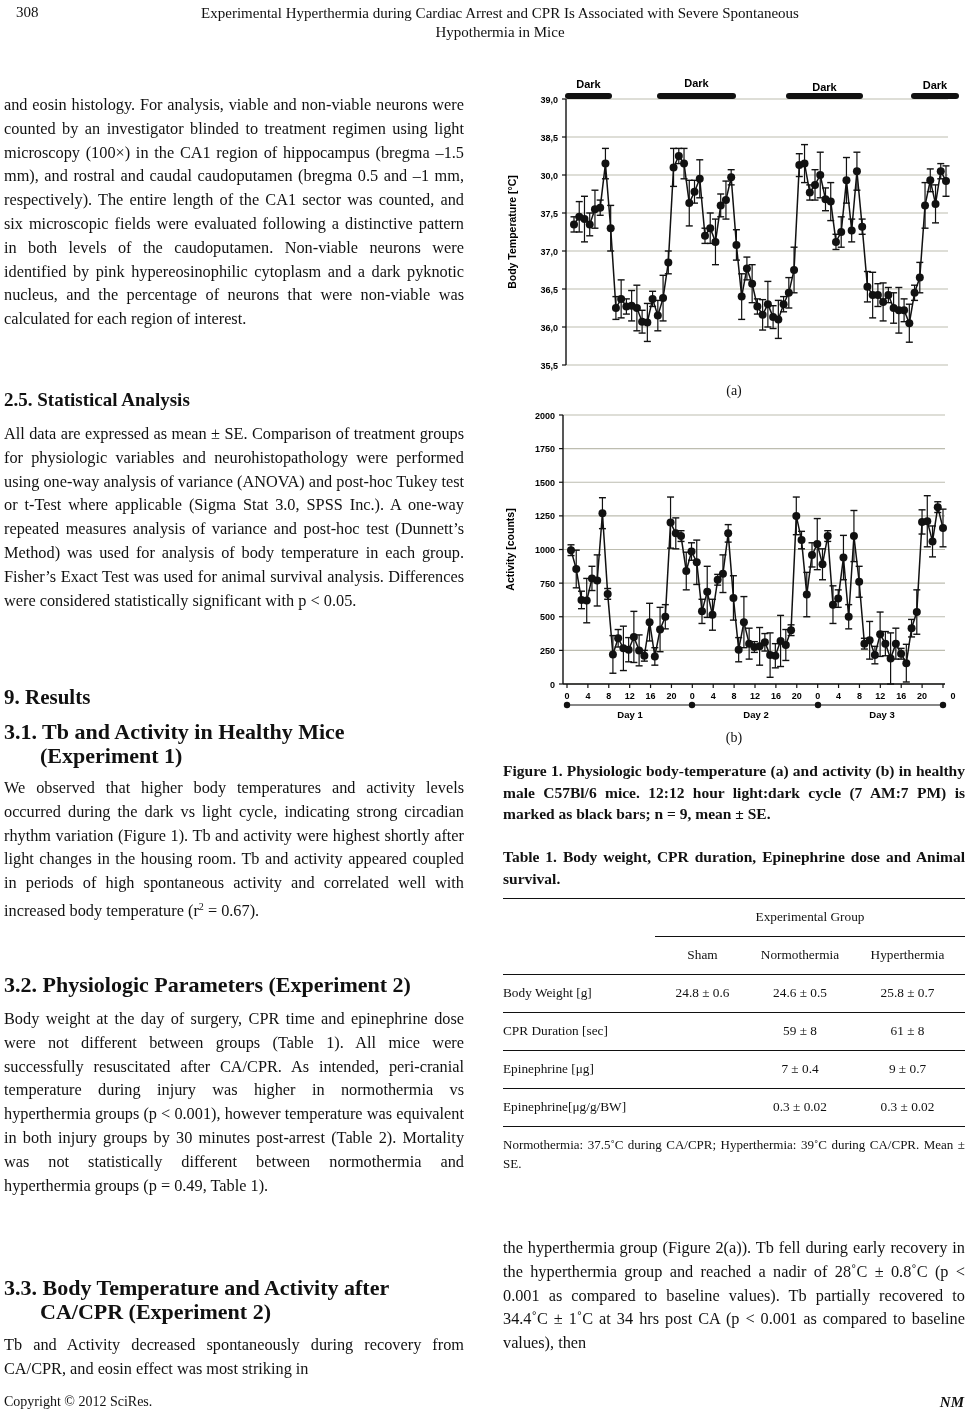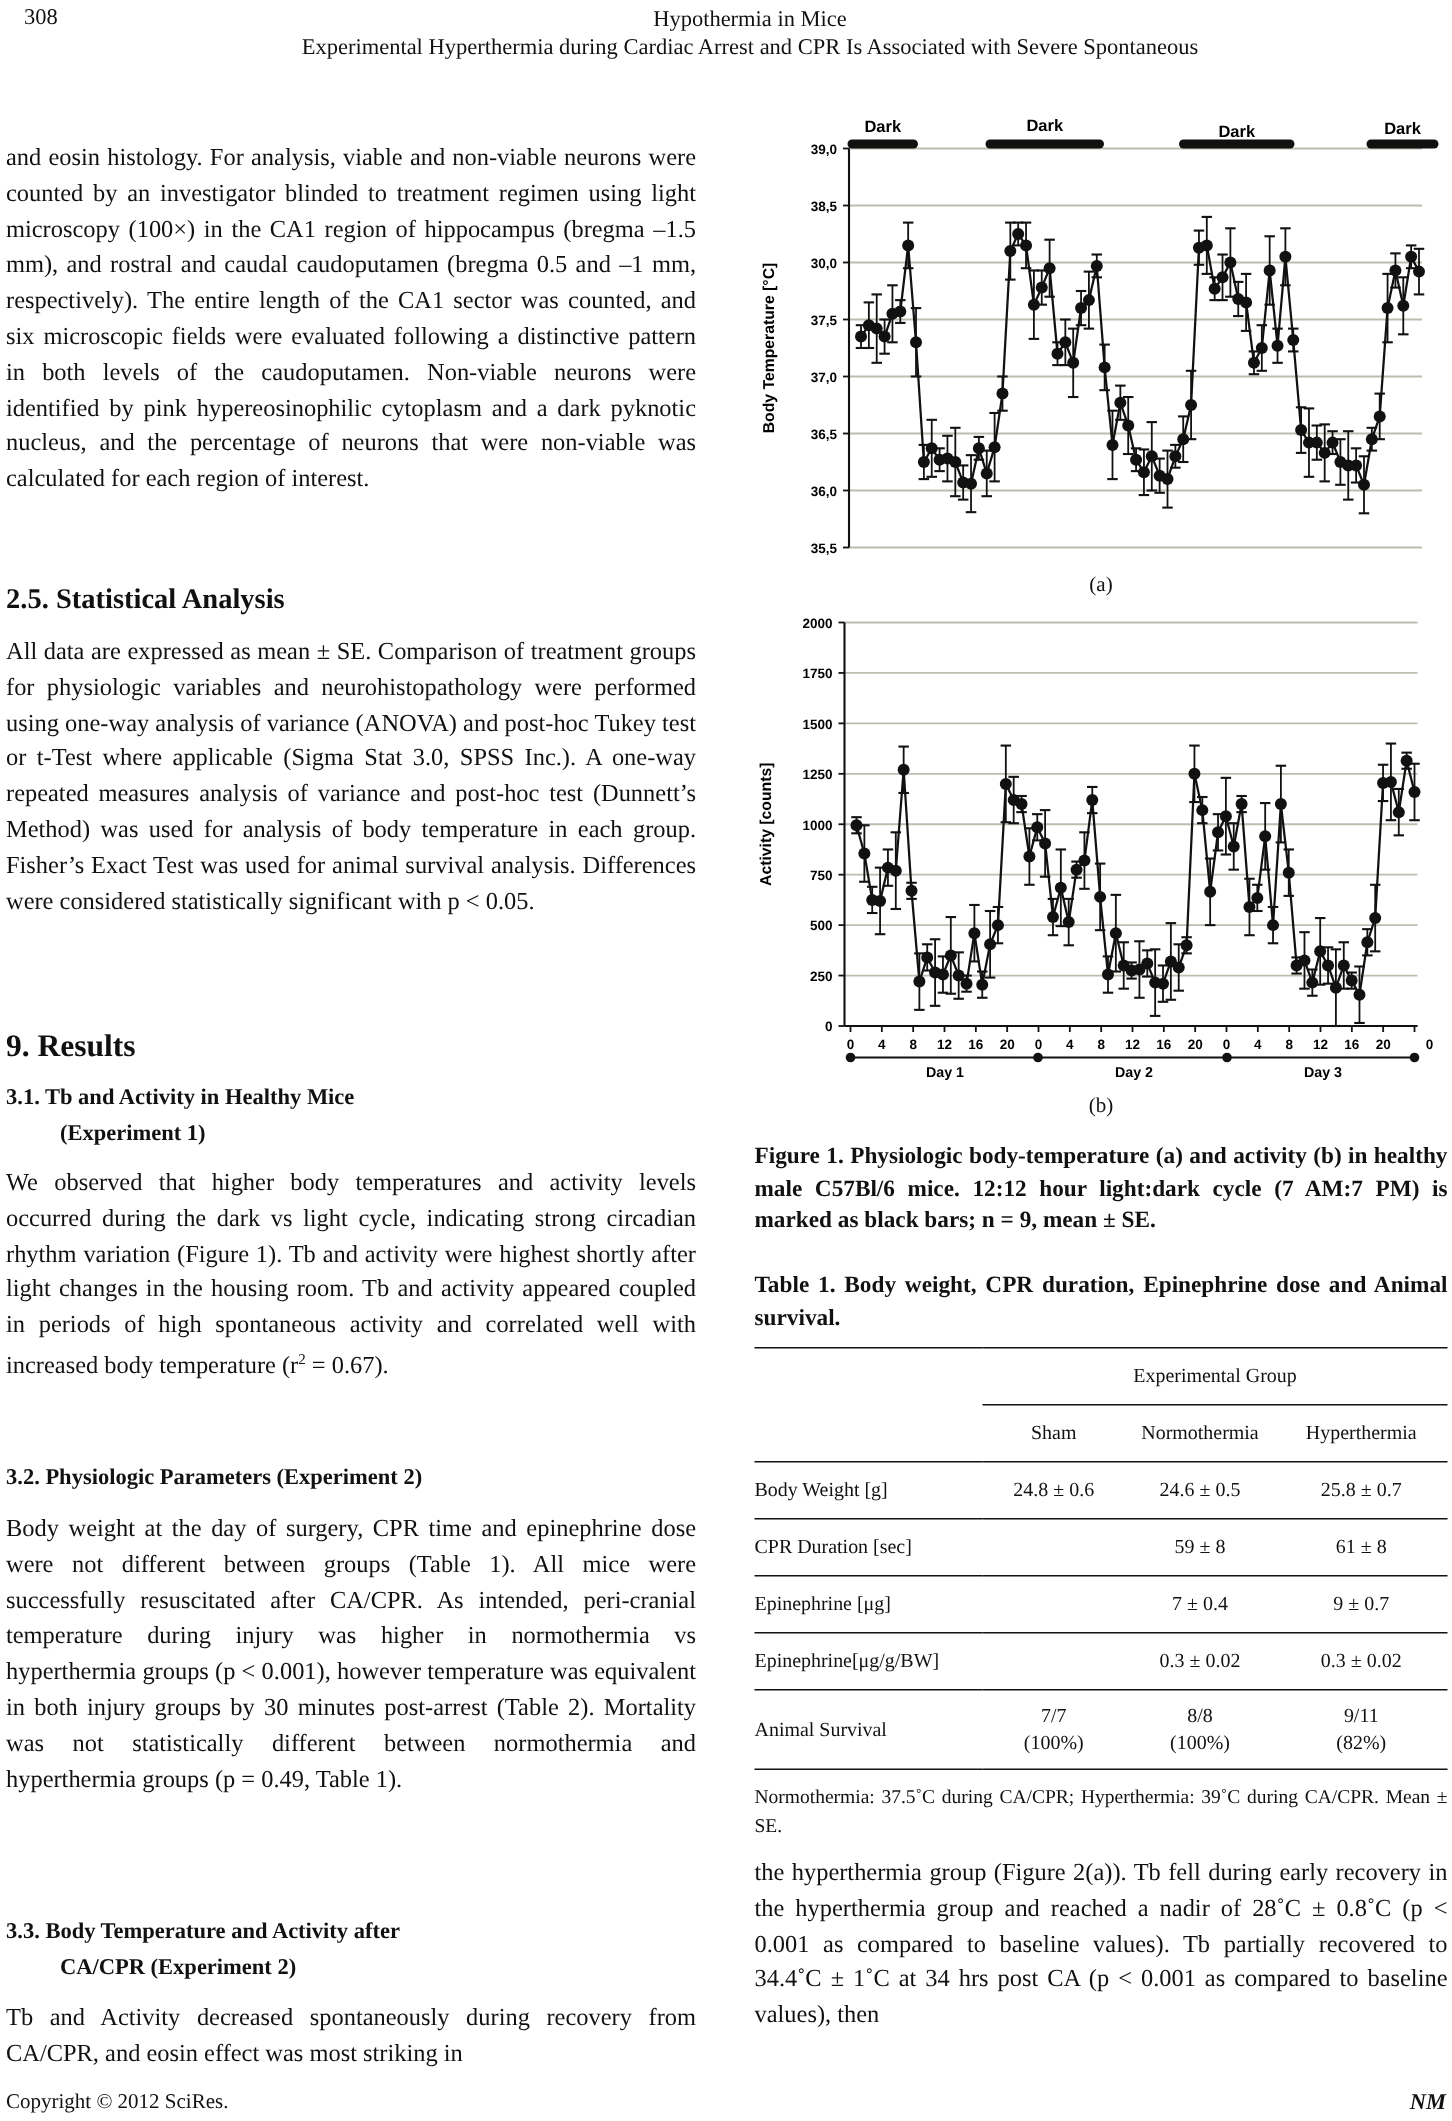--- a/index.html
+++ b/index.html
@@ -5,41 +5,41 @@
   html, body { margin:0; padding:0; background:#fff; }
   body { width:968px; height:1414px; position:relative; overflow:hidden; font-family:"Liberation Serif", serif; color:#111; }
   .abs { position:absolute; }
   .hdr-num { left:16px; top:4px; font-size:15px; }
   .hdr-title { left:80px; width:840px; top:4px; font-size:15px; text-align:center; line-height:19px; }
   .col { position:absolute; font-size:16.3px; line-height:23.8px; text-align:justify; }
   .col p { margin:0; text-align:justify; }
   .left { left:4px; width:460px; }
   .right { left:503px; width:462px; }
   h2.sec { font-size:19px; font-weight:bold; margin:0; line-height:24px; }
-  h3.sub { font-size:15px; font-weight:bold; margin:0; line-height:24px; }
+  h3.sub { font-size:22px; font-weight:bold; margin:0; line-height:24px; }
   h3.sub .indent { display:block; padding-left:36px; }
   b { font-weight:normal; }
   .chart-svg text { font-family:"Liberation Sans", sans-serif; }
   .cap { font-size:14px; text-align:center; }
   .figcap { font-size:15.5px; font-weight:bold; line-height:21.5px; text-align:justify; }
   table.t1 { border-collapse:collapse; width:462px; font-size:13.3px; }
   table.t1 td { padding:0; height:37px; text-align:center; vertical-align:middle; }
   table.t1 td.lbl { text-align:left; }
   .t1-wrap { position:absolute; left:503px; top:898px; width:462px; }
   .tnote { font-size:13px; line-height:19px; text-align:justify; }
   .footer-left { left:4px; top:1394px; font-size:14px; }
   .footer-right { right:4px; top:1394px; font-size:15px; font-weight:bold; font-style:italic; }
 </style>
 </head>
 <body>
 
 <div class="abs hdr-num">308</div>
 <div class="abs hdr-title">
+  <div>Experimental Hyperthermia during Cardiac Arrest and CPR Is Associated with Severe Spontaneous</div>
   <div>Hypothermia in Mice</div>
-  <div>Experimental Hyperthermia during Cardiac Arrest and CPR Is Associated with Severe Spontaneous</div>
 </div>
 
 <div class="col left" style="top:93px;">
   <p>and eosin histology. For analysis, viable and non-viable neurons were counted by an investigator blinded to treatment regimen using light microscopy (100×) in the CA1 region of hippocampus (bregma –1.5 mm), and rostral and caudal caudoputamen (bregma 0.5 and –1 mm, respectively). The entire length of the CA1 sector was counted, and six microscopic fields were evaluated following a distinctive pattern in both levels of the caudoputamen. Non-viable neurons were identified by pink hypereosinophilic cytoplasm and a dark pyknotic nucleus, and the percentage of neurons that were non-viable was calculated for each region of interest.</p>
 </div>
 
 <div class="col left" style="top:388px;">
   <h2 class="sec">2.5. Statistical Analysis</h2>
   <p style="margin-top:10px;">All data are expressed as mean ± SE. Comparison of treatment groups for physiologic variables and neurohistopathology were performed using one-way analysis of variance (ANOVA) and post-hoc Tukey test or t-Test where applicable (Sigma Stat 3.0, SPSS Inc.). A one-way repeated measures analysis of variance and post-hoc test (Dunnett’s Method) was used for analysis of body temperature in each group. Fisher’s Exact Test was used for animal survival analysis. Differences were considered statistically significant with p &lt; 0.05.</p>
 </div>
@@ -795,35 +795,20 @@
       <td></td>
       <td>7 ± 0.4</td>
       <td>9 ± 0.7</td>
     </tr>
     <tr style="border-bottom:1.2px solid #111;">
       <td class="lbl">Epinephrine[μg/g/BW]</td>
       <td></td>
       <td>0.3 ± 0.02</td>
       <td>0.3 ± 0.02</td>
     </tr>
-    <tr style="border-bottom:1.2px solid #111;">
-      <td class="lbl" style="height:52px;">Animal Survival</td>
-      <td style="line-height:18px;">
-            <div>7/7</div>
-            <div>(100%)</div>
-          </td>
-      <td style="line-height:18px;">
-            <div>8/8</div>
-            <div>(100%)</div>
-          </td>
-      <td style="line-height:18px;">
-            <div>9/11</div>
-            <div>(82%)</div>
-          </td>
-    </tr>
   </tbody>
     </table>
   <div class="tnote" style="margin-top:8px;">Normothermia: 37.5˚C during CA/CPR; Hyperthermia: 39˚C during CA/CPR. Mean ± SE.</div>
 </div>
 
 <div class="col right" style="top:1236px;">
   <p><span>the hyperthermia group (</span><b>Figure 2(a)</b><span>). Tb fell during early recovery in the hyperthermia group and reached a nadir of 28˚C ± 0.8˚C (p &lt; 0.001 as compared to baseline values). Tb partially recovered to 34.4˚C ± 1˚C at 34 hrs post CA (p &lt; 0.001 as compared to baseline values), then</span></p>
 </div>
 
 <div class="abs footer-left">Copyright © 2012 SciRes.</div>

